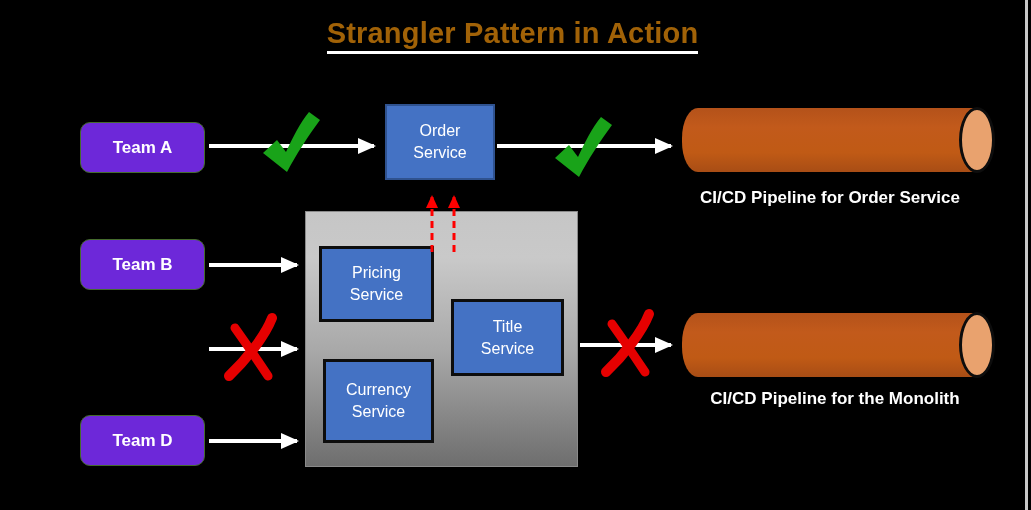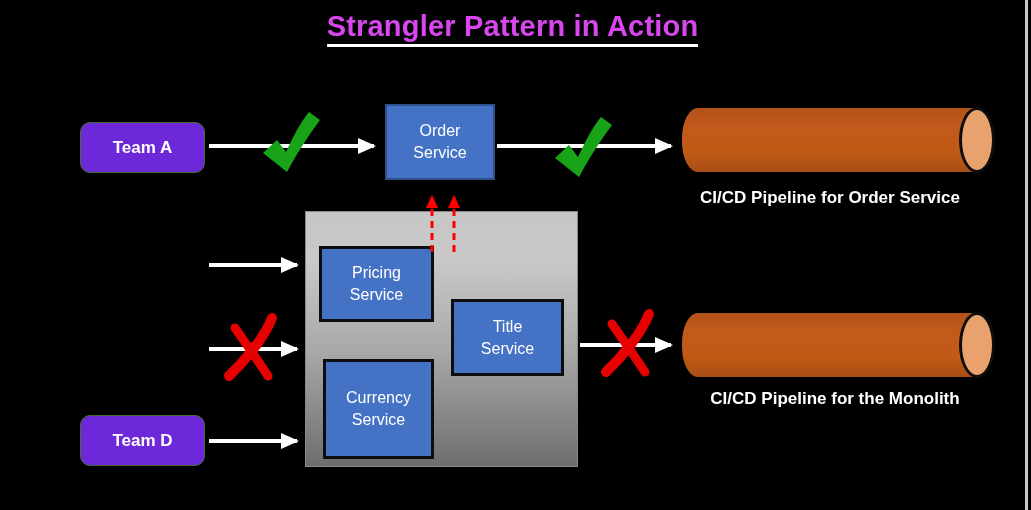--- a/index.html
+++ b/index.html
@@ -15,27 +15,27 @@
   }
 
   
   .title-wrap {
     position: absolute;
     top: 10px; left: 0; right: 6px;
     text-align: center;
   }
   .title {
     display: inline-block;
-    color: #d946ef;
+    color: #a16207;
     font-size: 29px;
     font-weight: bold;
     letter-spacing: 0.2px;
     border-bottom: 3px solid #ffffff;
     padding-bottom: 1px;
-    margin: 0;
+    margin: 7px;
   }
 
   
   .team {
     position: absolute;
     width: 125px;
     height: 51px;
     background: #6d28d9;
     border: 1px solid #456c2d;
     border-radius: 10px;
@@ -66,21 +66,21 @@
   }
   .order-svc {
     left: 385px; top: 104px;
     width: 110px; height: 76px;
     border: 2px solid #2f528f;
     padding: 0 14px;
   }
   .inner-svc { border: 3px solid #0d0d0d; padding: 0 16px; }
   .pricing-svc  { left: 13px;  top: 34px;  width: 115px; height: 76px; }
   .title-svc    { left: 145px; top: 87px;  width: 113px; height: 77px; }
-  .currency-svc { left: 17px;  top: 147px; width: 111px; height: 100px; }
+  .currency-svc { left: 17px;  top: 147px; width: 111px; height: 84px; }
 
   
   .monolith {
     position: absolute;
     left: 305px; top: 211px;
     width: 273px; height: 256px;
     background: linear-gradient(to bottom, #c6c6c6 0%, #c9c9c9 18%, #a8a8a8 55%, #6e6e6e 100%);
     border: 1px solid #8a8a8a;
   }
 
@@ -134,20 +134,23 @@
 <body>
 
 <div class="stage">
 
   <div class="title-wrap">
     <h1 class="title">Strangler Pattern in Action</h1>
   </div>
 
   <div class="team team-a">
     <span>Team A</span>
+  </div>
+  <div class="team team-b">
+    <span>Team B</span>
   </div>
   <div class="team team-d">
     <span>Team D</span>
   </div>
 
   <div class="svc order-svc">
     <span>Order Service</span>
   </div>
 
   <div class="monolith">

